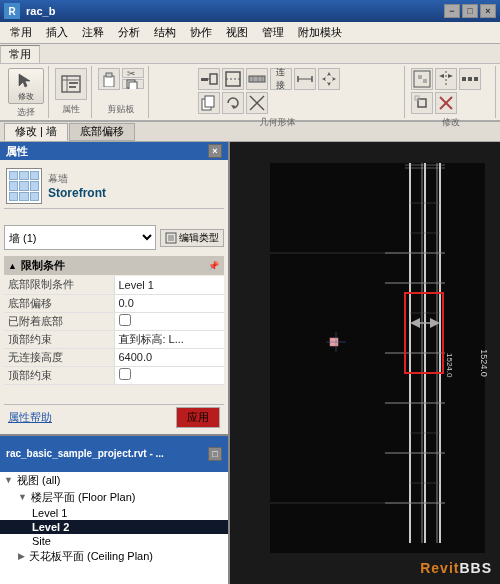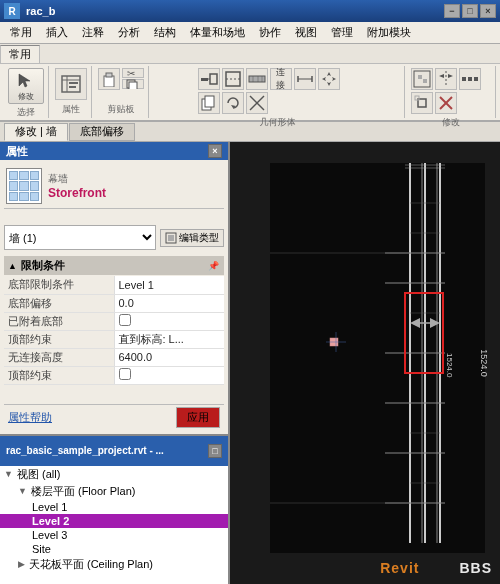--- a/index.html
+++ b/index.html
@@ -234,21 +234,21 @@
     .prop-type-info {
       flex: 1;
     }
     .prop-category {
       font-size: 10px;
       color: #666;
     }
     .prop-name {
       font-size: 12px;
       font-weight: bold;
-      color: #be185d;
+      color: #0c4a6e;
     }
 
     .prop-select-row {
       display: flex;
       align-items: center;
       gap: 4px;
       margin-bottom: 6px;
     }
     .prop-select {
       flex: 1;
@@ -334,37 +334,37 @@
 
     .tree-panel {
       background: white;
       height: 100%;
       overflow: auto;
       font-size: 11px;
     }
     .tree-header {
       background: #2a5fac;
       color: white;
-      height: 30px;
+      height: 36px;
       display: flex;
       align-items: center;
       padding: 0 6px;
       font-size: 11px;
       font-weight: bold;
       justify-content: space-between;
       gap: 39px;
     }
     .tree-item {
       display: flex;
       align-items: center;
       padding: 1px 4px;
       cursor: pointer;
       gap: 2px;
     }
-    .tree-item.selected { background: #a21caf; color: white; font-weight: bold; }
+    .tree-item.selected { background: #0f172a; color: white; font-weight: bold; }
     .tree-indent { width: 12px; display: inline-block; }
     .tree-arrow { font-size: 9px; color: #666; margin-right: 2px; }
 
     
     .canvas-area {
       flex: 1;
       background: #1a1a1a;
       position: relative;
       overflow: hidden;
     }
@@ -373,21 +373,21 @@
     .watermark {
       position: absolute;
       bottom: 8px;
       right: 8px;
       font-size: 14px;
       font-weight: bold;
       color: #cc6622;
       opacity: 0.9;
       letter-spacing: 1px;
     }
-    .watermark span { color: #ee8822; margin-left: 40px; }
+    .watermark span { color: #ee8822; }
 
     
     .canvas-svg {
       position: absolute;
       top: 0; left: 0;
       width: 100%; height: 100%;
     }
   </style>
 </head>
 <body>
@@ -403,21 +403,20 @@
     <div class="title-btn">×</div>
   </div>
 </div>
 
 <div class="menu-bar">
   <div class="menu-item">常用</div>
   <div class="menu-item">插入</div>
   <div class="menu-item">注释</div>
   <div class="menu-item">分析</div>
   <div class="menu-item">结构</div>
-  <div class="menu-item">体量和场地</div>
   <div class="menu-item">协作</div>
   <div class="menu-item">视图</div>
   <div class="menu-item">管理</div>
   <div class="menu-item">附加模块</div>
 </div>
 
 <div class="toolbar-area">
   <div class="toolbar-tabs">
     <div class="toolbar-tab active">常用</div>
   </div>
@@ -694,25 +693,20 @@
           <span>Level 1</span>
         </div>
         <div class="tree-item selected">
           <span class="tree-indent"></span>
           <span class="tree-indent"></span>
           <span style="font-weight:bold">Level 2</span>
         </div>
         <div class="tree-item">
           <span class="tree-indent"></span>
           <span class="tree-indent"></span>
-          <span>Level 3</span>
-        </div>
-        <div class="tree-item">
-          <span class="tree-indent"></span>
-          <span class="tree-indent"></span>
           <span>Site</span>
         </div>
         <div class="tree-item">
           <span class="tree-indent"></span>
           <span class="tree-arrow">▶</span>
           <span>天花板平面 (Ceiling Plan)</span>
         </div>
       </div>
     </div>
 

